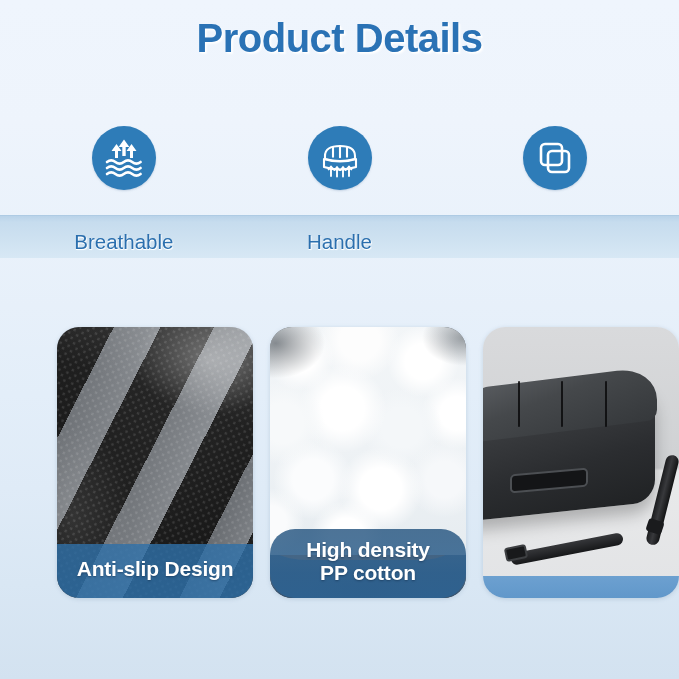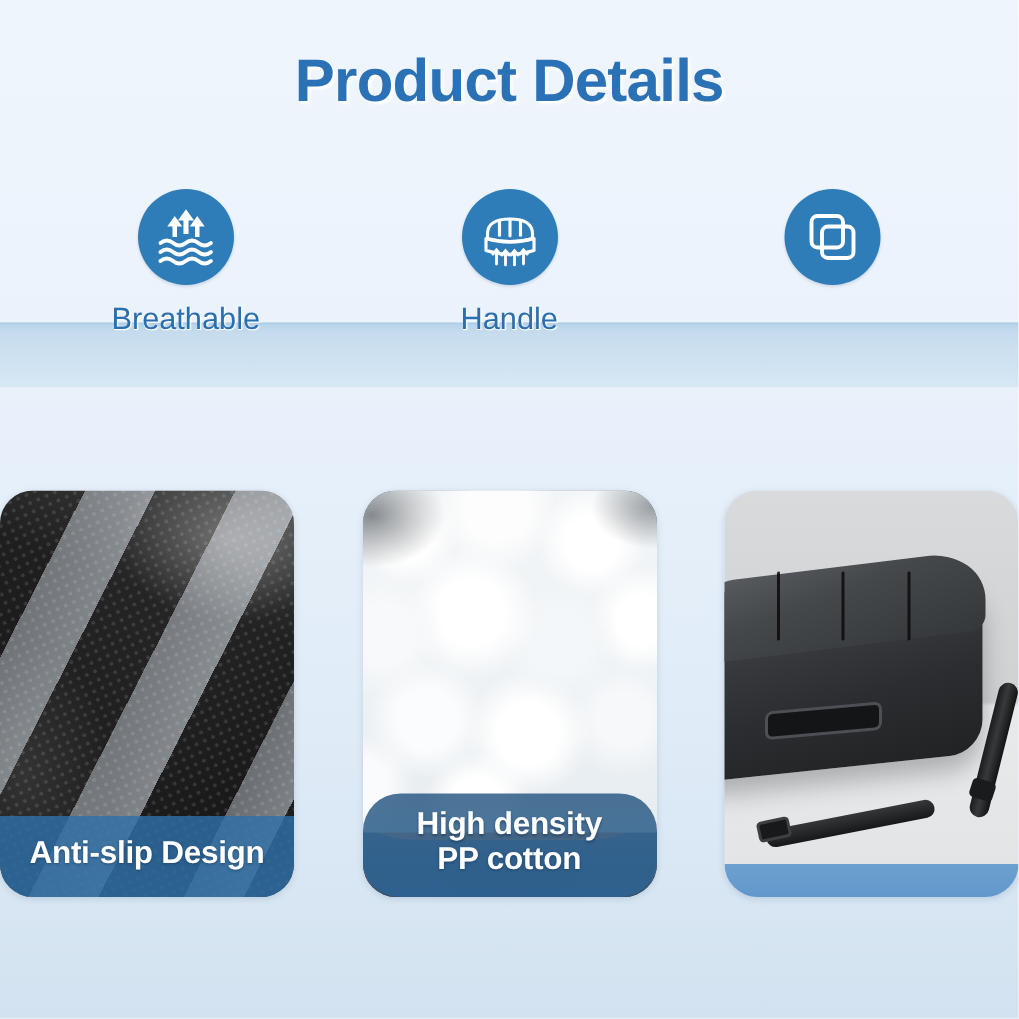--- a/index.html
+++ b/index.html
@@ -21,21 +21,21 @@
         #d9e7f4 86%,
         #d3e2f0 100%);
     overflow: hidden;
     position: relative;
   }
 
   
   .title-wrap {
     width: 100%;
     text-align: center;
-    padding-top: 32px;
+    padding-top: 16px;
   }
   .title {
     font-size: 40px;
     font-weight: bold;
     color: #2a72b5;
     letter-spacing: -0.5px;
     text-shadow: 1px 1px 0 #ffffff, 2px 2px 2px rgba(255,255,255,0.85);
     display: inline-block;
   }
 
@@ -80,36 +80,36 @@
     border-radius: 50%;
     background: #2e7cb8;
     display: flex;
     align-items: center;
     justify-content: center;
     box-shadow: 0 1px 2px rgba(120,150,180,0.35);
   }
   .feature-icon svg { display: block; }
 
   .feature-label {
-    margin-top: 11px;
+    margin-top: 40px;
     font-size: 20.5px;
     color: #2b6fae;
     white-space: nowrap;
     text-shadow: 0 1px 0 #ffffff, 1px 1px 1px rgba(255,255,255,0.9);
   }
 
   
   .cards {
     position: absolute;
     top: 327px;
     left: 0;
     width: 100%;
     height: 275px;
     display: flex;
-    justify-content: space-between;
+    justify-content: flex-end;
     gap: 17px;
   }
 
   .card {
     position: relative;
     width: 196px;
     height: 271px;
     border-radius: 22px;
     overflow: hidden;
     box-shadow: 0 1px 4px rgba(110,140,170,0.28);

